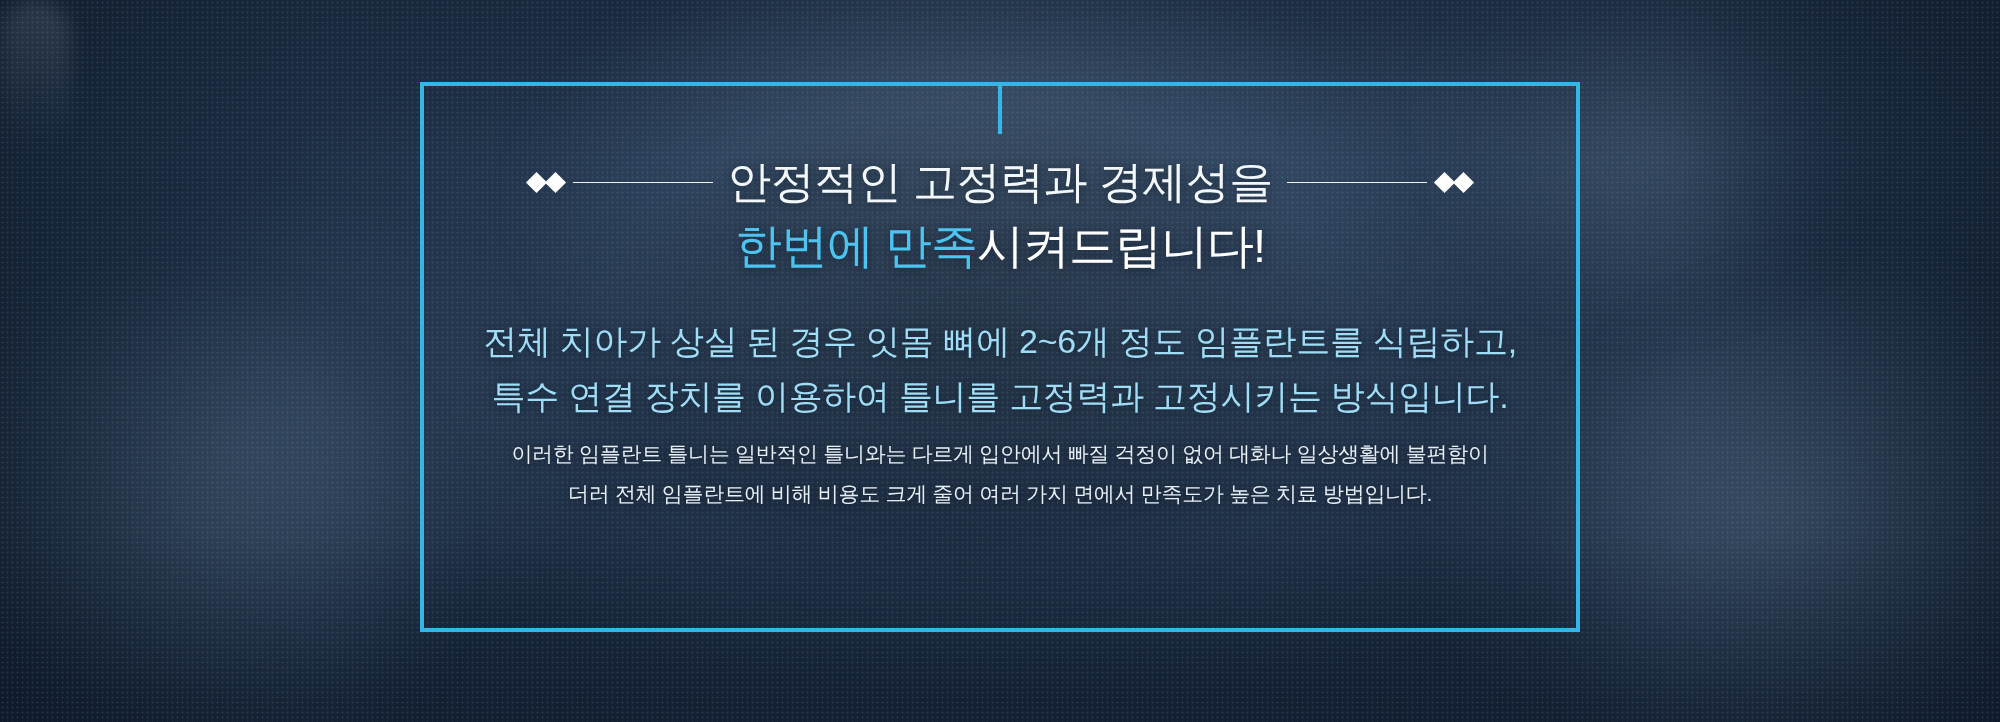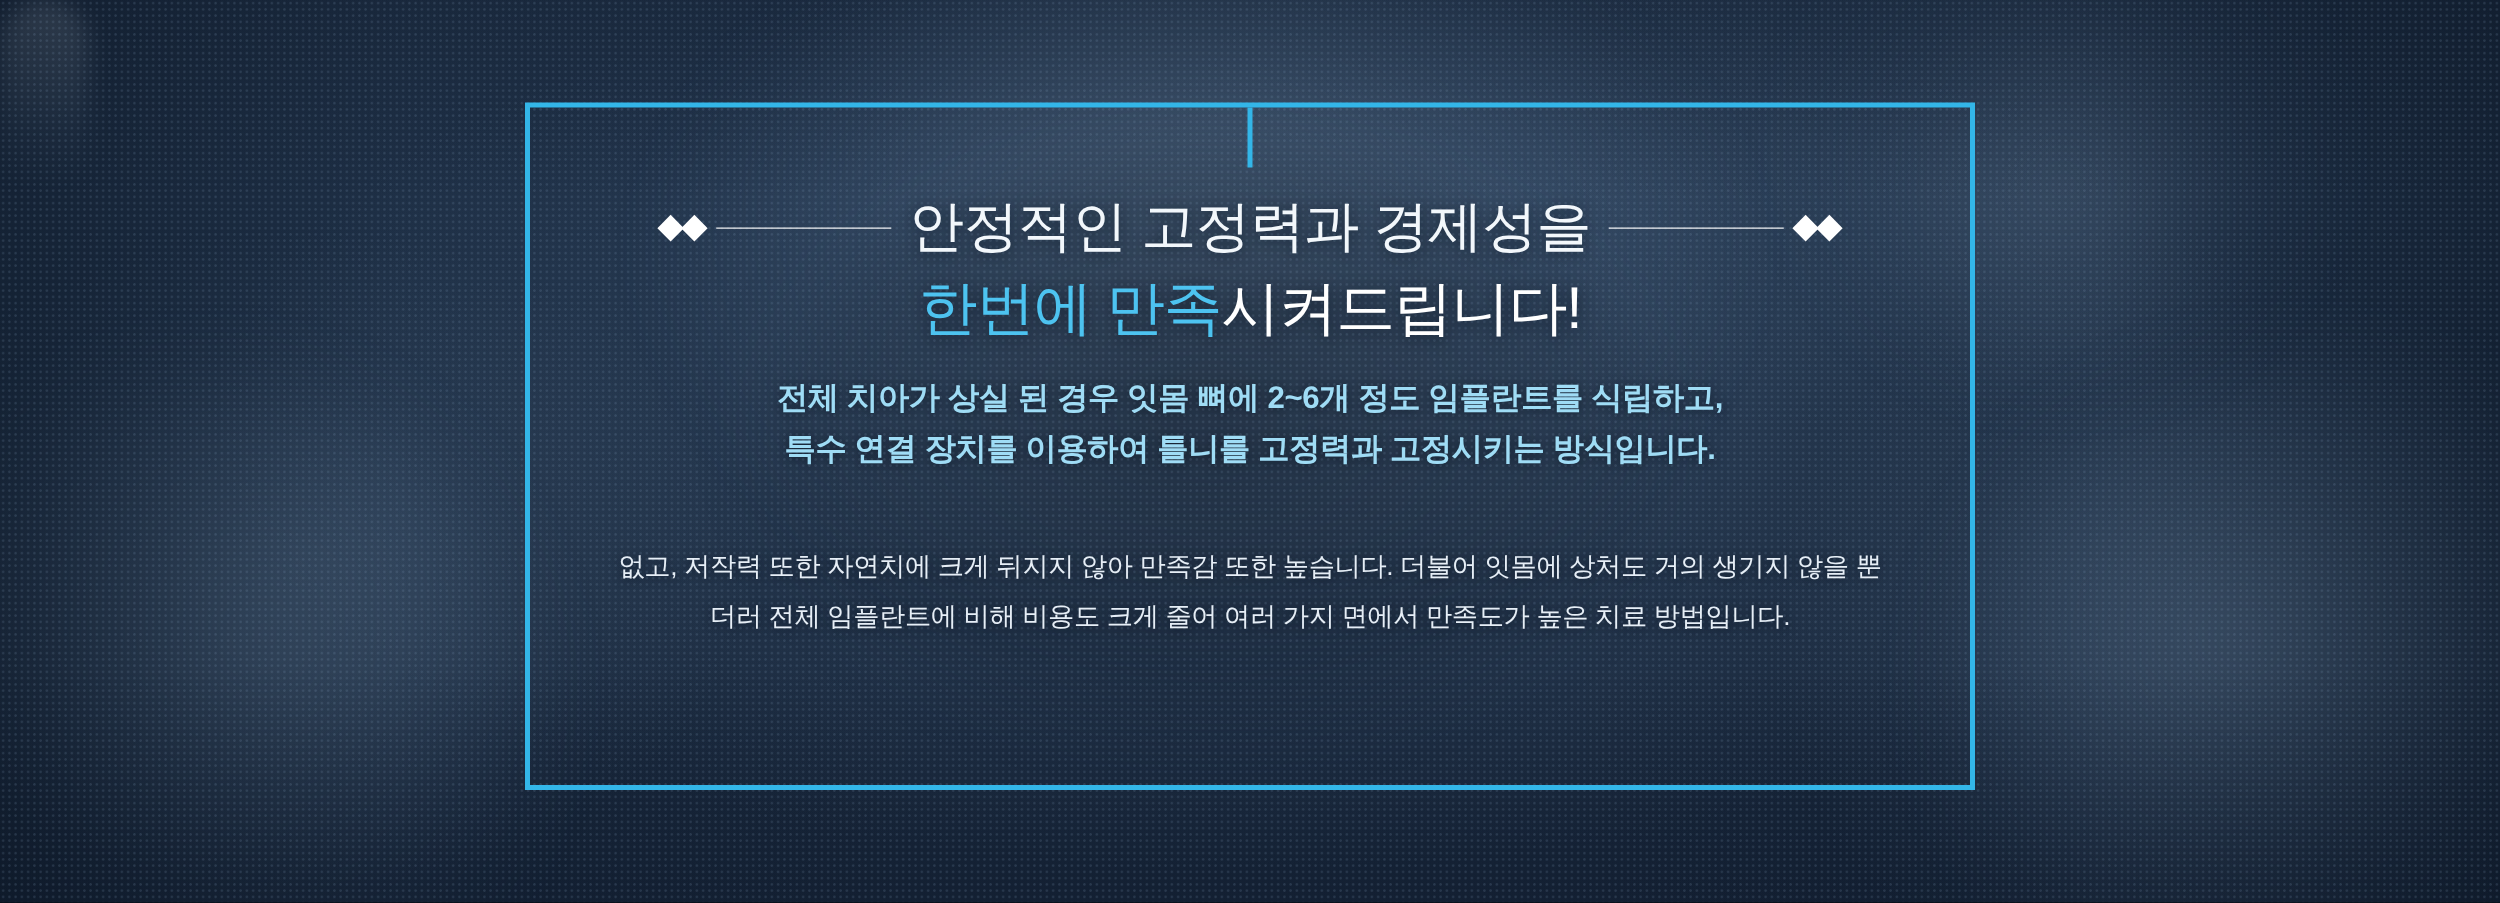--- a/index.html
+++ b/index.html
@@ -6,21 +6,21 @@
     margin: 0;
     padding: 0;
     background: #0d1a2b;
   }
   #banner {
     position: relative;
     width: 2000px;
     height: 722px;
     overflow: hidden;
     font-family: "Liberation Sans", sans-serif;
-    background: #000000;
+    background: #701a75;
   }
 
   
   .bg-base {
     position: absolute;
     inset: 0;
     background:
       radial-gradient(ellipse 58% 70% at 50% 46%, rgba(120,150,182,0.30) 0%, rgba(90,118,150,0.14) 38%, rgba(24,38,58,0.0) 72%),
       radial-gradient(ellipse 26% 52% at 12% 62%, rgba(104,133,163,0.22) 0%, rgba(40,60,86,0.0) 70%),
       radial-gradient(ellipse 24% 60% at 88% 70%, rgba(108,137,167,0.24) 0%, rgba(40,60,86,0.0) 72%),
@@ -168,24 +168,24 @@
     white-space: nowrap;
     text-shadow: 0 2px 12px rgba(6,14,26,0.6);
   }
   .headline2 .hl {
     color: #4dc3f0;
   }
 
   .subtitle {
     position: absolute;
     left: 0;
-    top: 216px;
+    top: 232px;
     width: 100%;
-    font-size: 25px;
-    font-weight: 700;
+    font-size: 34px;
+    font-weight: 400;
     line-height: 1.62;
     letter-spacing: -0.3px;
     color: #9fdcf5;
     text-shadow: 0 1px 8px rgba(6,14,26,0.55);
   }
 
   .body-copy {
     position: absolute;
     left: 50%;
     transform: translateX(-50%);
@@ -237,18 +237,18 @@
     <div class="headline2">
       <span class="hl">한번에 만족</span><span>시켜드립니다!</span>
     </div>
 
     <div class="subtitle">
       <div>전체 치아가 상실 된 경우 잇몸 뼈에 2~6개 정도 임플란트를 식립하고,</div>
       <div>특수 연결 장치를 이용하여 틀니를 고정력과 고정시키는 방식입니다.</div>
     </div>
 
     <div class="body-copy">
-      <div>없고, 저작력 또한 자연치에 크게 뒤지지 않아 만족감 또한 높습니다. 더불어 잇몸에 상처도 거의 생기지 않을 뿐</div>
+      <div>이러한 임플란트 틀니는 일반적인 틀니와는 다르게 입안에서 빠질 걱정이 없어 대화나 일상생활에 불편함이</div>
       <div>더러 전체 임플란트에 비해 비용도 크게 줄어 여러 가지 면에서 만족도가 높은 치료 방법입니다.</div>
     </div>
 
   </div>
 </div>
 
 </body></html>

